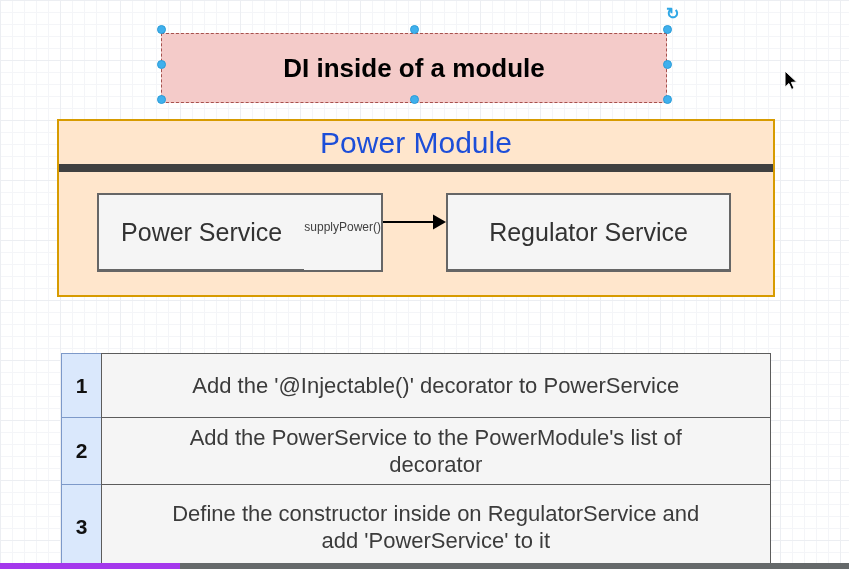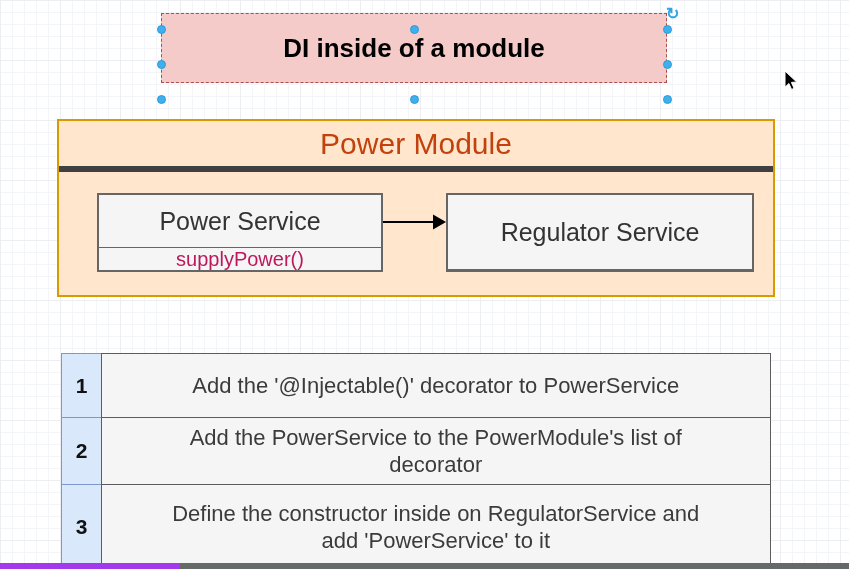--- a/index.html
+++ b/index.html
@@ -14,21 +14,21 @@
     background-image:
       linear-gradient(#eceef2 1px, transparent 1px),
       linear-gradient(90deg, #eceef2 1px, transparent 1px),
       linear-gradient(#f4f5f8 1px, transparent 1px),
       linear-gradient(90deg, #f4f5f8 1px, transparent 1px);
     background-size: 60px 60px, 60px 60px, 12px 12px, 12px 12px;
   }
 
   
   .title-box {
-    position: absolute; left: 161px; top: 13px;
+    position: absolute; left: 161px; top: 33px;
     width: 506px; height: 70px;
     background: #f4cbc9;
     border: 1.5px dashed #a6504c;
     display: flex; align-items: center; justify-content: center;
     font-size: 26px; font-weight: bold; color: #000000;
   }
   .handle {
     position: absolute; width: 9px; height: 9px; border-radius: 50%;
     background: #3fb0ed; border: 1px solid #2b9cd8; z-index: 6;
   }
@@ -38,41 +38,41 @@
     font-weight: bold;
   }
 
   
   .module {
     position: absolute; left: 57px; top: 119px;
     width: 718px; height: 178px;
     background: #ffe6cc; border: 2px solid #d79b00;
   }
   .module-header {
-    height: 51px; border-bottom: 6px solid #404040;
+    height: 51px; border-bottom: 8px solid #404040;
     display: flex; align-items: center; justify-content: center;
-    font-size: 30px; color: #c2410c;
+    font-size: 30px; color: #1d4ed8;
   }
   .class-box {
     position: absolute; top: 72px; height: 79px;
     background: #f5f5f5; border: 2px solid #666666;
-    display: flex; flex-direction: column; justify-content: space-between;
+    display: flex;  justify-content: space-between;
   }
   .class-box .class-title {
     flex: 1; border-bottom: 1.5px solid #666666;
     display: flex; align-items: center; justify-content: center;
     font-size: 25px; color: #333333;
   }
   .class-box .class-method {
     height: 22px;
     display: flex; align-items: center; justify-content: center;
-    font-size: 20px; color: #be185d;
+    font-size: 12px; color: #404040; margin-top: 21px;
   }
   .class-box.left  { left: 38px;  width: 286px; }
-  .class-box.right { left: 387px; width: 308px; }
+  .class-box.right { left: 387px; width: 285px; }
 
   .arrow-svg { position: absolute; left: 383px; top: 210px; z-index: 3; }
 
   
   .steps-table {
     position: absolute; left: 61px; top: 353px;
     width: 710px; height: 216px; overflow: hidden;
     display: flex; flex-direction: column;
   }
   .steps-row { display: flex; }

